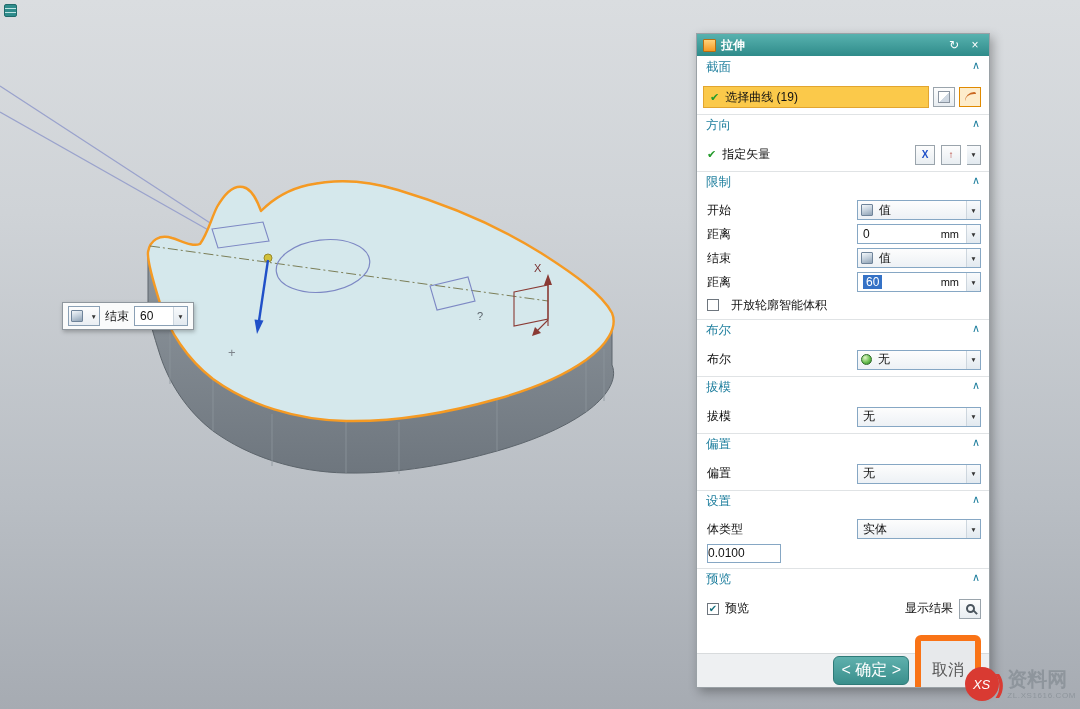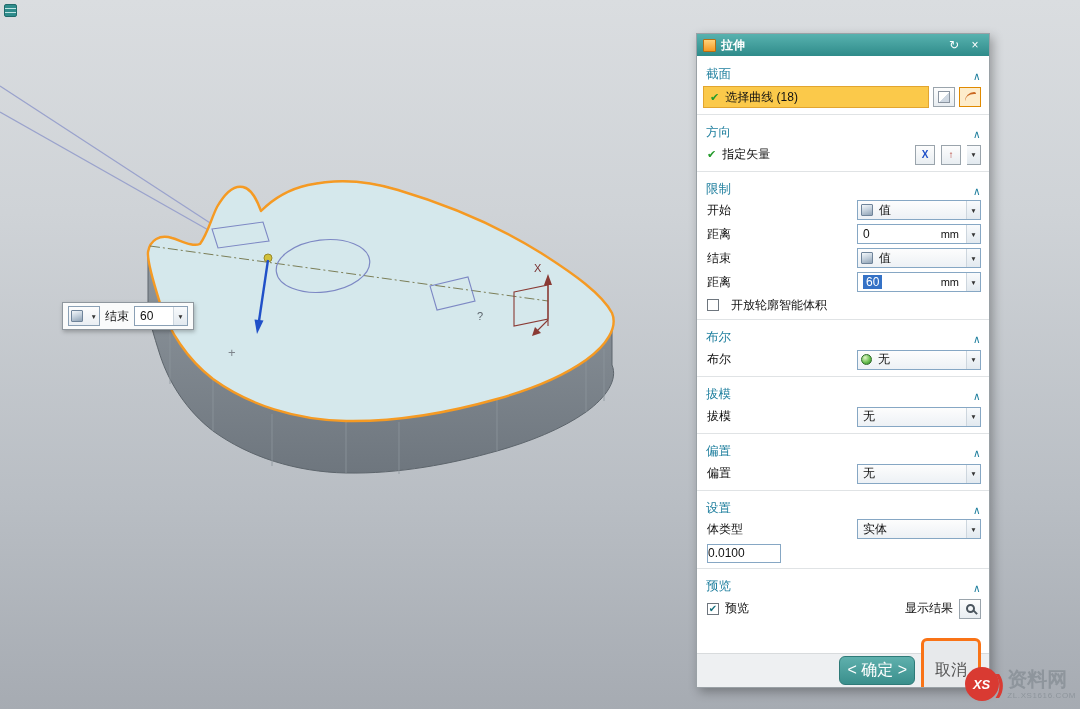--- a/index.html
+++ b/index.html
@@ -48,21 +48,21 @@
     display:flex; flex-direction:column; }
   .dialog-title { height:22px; flex:none; display:flex; align-items:center; gap:5px; padding:4px 6px;
     background:linear-gradient(180deg,#58b2af,#2f8b8a); color:#fff; font-weight:bold; }
   .title-icon { width:13px; height:13px; border:1px solid #b86e10; border-radius:1px;
     background:linear-gradient(180deg,#ffd27a,#f59a23); }
   .title-text { flex:1; }
   .title-btn { width:16px; text-align:center; font-size:12px; font-weight:normal; cursor:default; }
 
   .dialog-body { flex:1; padding-top:3px; background:#fff; overflow:hidden;
     display:flex; flex-direction:column; }
-  .sec-h { height:24px; flex:none; display:flex; align-items:flex-end; padding:0 9px; color:#1f7f9e;font-family:Liberation Mono, monospace; }
+  .sec-h { height:24px; flex:none; display:flex; align-items:flex-start; padding:0 9px; color:#1f7f9e; }
   .sec-h .h-label { flex:1; font-size:12.5px; }
   .caret { color:#1f7f9e; font-size:11px; }
   .sec-divider { height:1px; background:#e0e3e5; margin:3px 0 2px; flex:none; }
 
   .row { height:24px; flex:none; display:flex; align-items:center; gap:6px; padding:0 8px 0 10px; }
   .row .label { flex:1; }
   .row.tall { height:27px; }
   .row.slim { height:22px;gap:12px; }
 
   .select-row { height:28px; flex:none; display:flex; align-items:center; gap:4px; padding:0 8px 0 6px; }
@@ -92,26 +92,26 @@
   .combo .unit { font-size:11px; margin-right:3px; }
   .tol-input { width:74px; height:19px; border:1px solid #86a7c4; background:#fff;
     display:flex; align-items:center; padding-right:1px; }
   .show-result { margin-right:0; }
 
   .dialog-footer { margin-top:auto; flex:none; height:34px; display:flex; align-items:center;
     justify-content:flex-end; gap:6px; padding:0 8px; background:#eef0f2; border-top:1px solid #d8dbdd; }
   .btn { font-size:16px; border-radius:6px; cursor:default;
     font-family:"Liberation Sans","DejaVu Sans",sans-serif; }
   .btn.ok { background:linear-gradient(#5fb0ad,#3a8f8c); color:#fff; border:1px solid #2e7a78; padding:3px 7px; }
-  .btn.cancel { background:#e7e9eb; color:#555; border:3px solid #f97316; padding:19px 11px; }
+  .btn.cancel { background:#e7e9eb; color:#555; border:6px solid #f97316; padding:19px 11px; }
 
   
   .watermark { position:absolute; right:4px; bottom:8px; display:flex; align-items:center; gap:3px; z-index:50; }
   .wm-logo { width:34px; height:34px; border-radius:50%; background:#d93a32; color:#fff;
-    display:flex; align-items:center; justify-content:center; font-weight:bold; font-style:italic; font-size:13px; }
+    display:flex; align-items:center; justify-content:center; font-weight:normal; font-style:italic; font-size:13px; }
   .wm-paren { color:#d93a32; font-size:26px; font-weight:bold; margin-left:-6px; }
   .wm-name { font-size:20px; font-weight:bold; color:#8e959c; line-height:1; }
   .wm-url { font-size:8px; color:#8e959c; letter-spacing:.6px; margin-top:2px; }
 </style>
 </head>
 <body>
 
 <div class="viewport">
   <span class="corner-icon"></span>
 
@@ -210,21 +210,21 @@
 
   <div class="dialog-body">
 
     <div class="sec-h">
       <span class="h-label">截面</span>
       <span class="caret">∧</span>
     </div>
     <div class="select-row">
       <div class="select-highlight">
         <span class="check">✔</span>
-        <span>选择曲线 (18)</span>
+        <span>选择曲线 (19)</span>
       </div>
       <span class="tool-btn">
         <span class="icon-sheet"></span>
       </span>
       <span class="tool-btn active">
         <span class="icon-curve"></span>
       </span>
     </div>
 
     <div class="sec-divider"></div>

